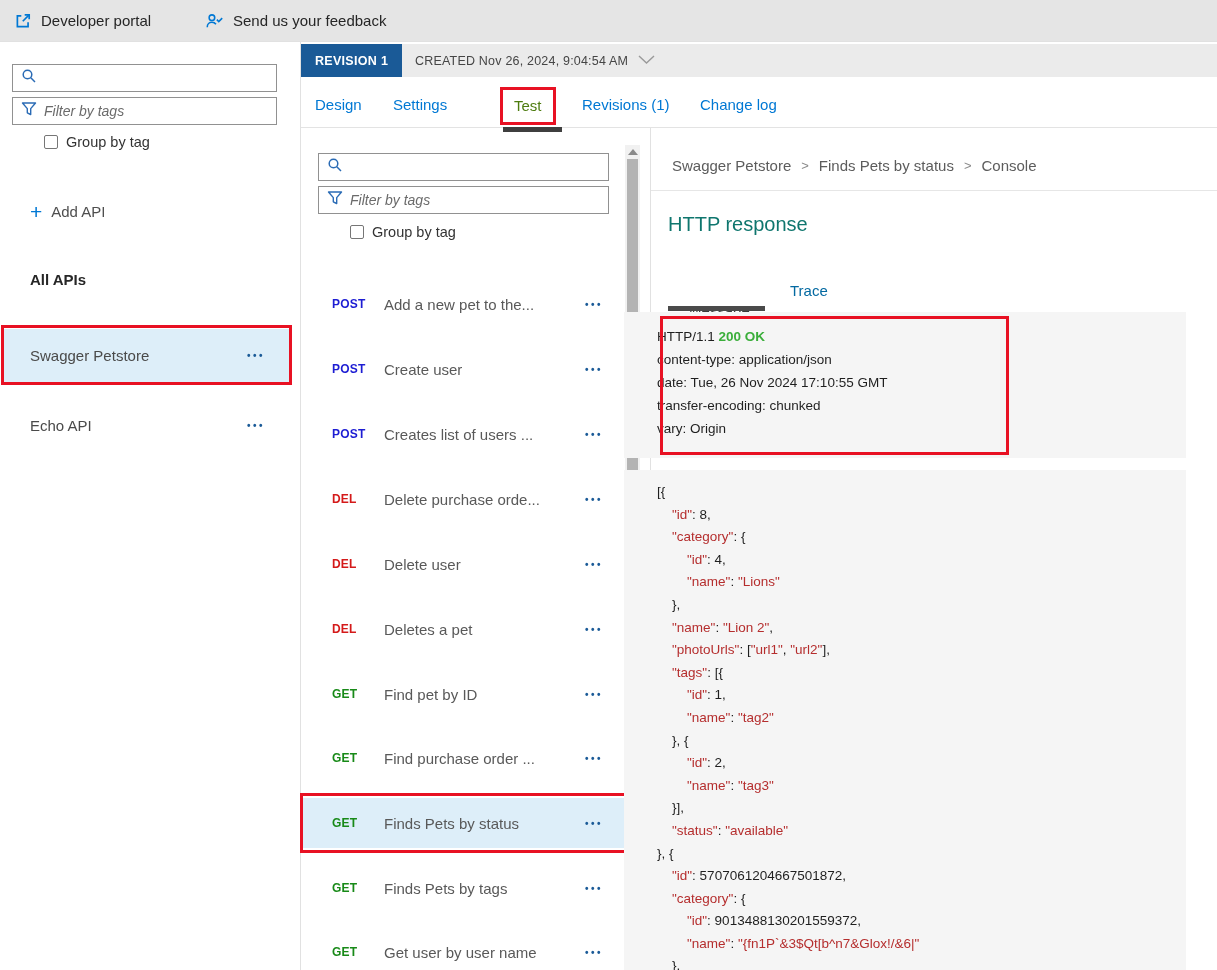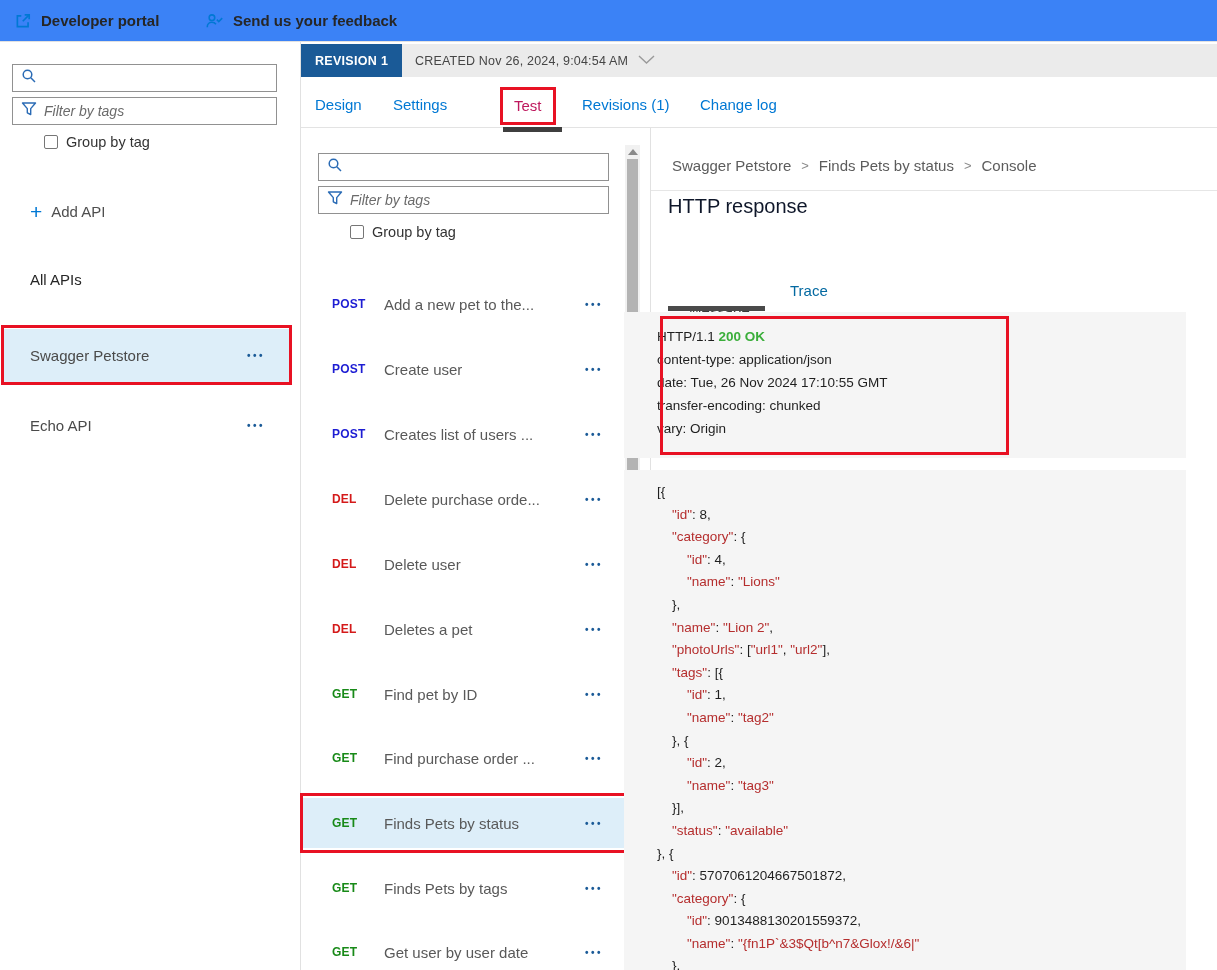--- a/index.html
+++ b/index.html
@@ -2,21 +2,21 @@
 <html><head>
 <meta charset="utf-8">
 <style>
   * { margin:0; padding:0; box-sizing:border-box; }
   html,body { width:1217px; height:970px; overflow:hidden; background:#fff;
     font-family:"Liberation Sans", sans-serif; color:#333; }
   .abs { position:absolute; }
   #stage { position:relative; width:1217px; height:970px; background:#fff; }
 
   
-  .topbar { left:0; top:0; width:1217px; height:42px; background:#3b82f6; border-bottom:1px solid #e1e1e1;font-weight:bold; }
+  .topbar { left:0; top:0; width:1217px; height:42px; background:#e5e5e5; border-bottom:1px solid #e1e1e1; }
   .toplink { position:absolute; top:0; height:41px; display:flex; align-items:center; gap:9px;
     font-size:15px; color:#262626; cursor:pointer; }
   .toplink svg { display:block; }
 
   
   .vdiv { width:1px; background:#e1e1e1; }
   .hdiv { height:1px; background:#e3e3e3; }
 
   
   .inputwrap { position:absolute; height:28px; background:#fff; border:1px solid #919191; display:flex; align-items:center; }
@@ -24,36 +24,36 @@
   .inputwrap input { flex:1; border:0; outline:0; height:24px; padding:0 6px 0 7px; font-size:14px;
     font-family:"Liberation Sans", sans-serif; color:#333; background:transparent; }
   .inputwrap input::placeholder { font-style:italic; color:#6b6b6b; opacity:1; }
 
   .checkrow { position:absolute; display:flex; align-items:center; gap:8px; font-size:14.5px; color:#333;margin-left:31px; }
   .checkbox { width:14px; height:14px; border:1px solid #767676; background:#fff; border-radius:2px; }
 
   
   .addapi { display:flex; align-items:center; gap:9px; font-size:15px; color:#4f4f4f; cursor:pointer; }
   .addapi .plus { color:#0078d4; font-size:21px; line-height:16px; font-weight:400; }
-  .sectionhead { font-size:15px; font-weight:normal; color:#262626; }
+  .sectionhead { font-size:15px; font-weight:bold; color:#262626; }
   .apirow { position:absolute; left:4px; width:287px; height:53px; display:flex; align-items:center;
     padding:0 26px 0 26px; font-size:15px; color:#4a4a4a; cursor:pointer; }
   .apirow.sel { background:#ddeef9; }
   .apirow .name { flex:1; }
   .more { color:#1a5a97; font-size:10px; letter-spacing:2.5px; font-weight:bold; cursor:pointer; }
 
   
   .revstrip { left:301px; top:44px; width:916px; height:33px; background:#ebebeb; }
   .revbadge { left:301px; top:44px; height:33px; padding:0 14px; background:#1a5a97; color:#fff;
     font-size:12.5px; font-weight:bold; display:flex; align-items:center; letter-spacing:.3px; }
   .created { left:415px; top:44px; height:33px; display:flex; align-items:center; gap:10px;
     font-size:12.5px; color:#454545; letter-spacing:.2px; }
   .tab { position:absolute; top:96px; font-size:15px; color:#0078d4; cursor:pointer; white-space:nowrap; }
   .tab.active-box { top:87px; height:38px; line-height:32px; border:3px solid #e81123; padding:0 11px;
-    color:#be185d; background:#fff; }
+    color:#4d7c0f; background:#fff; }
   .test-underline { left:503px; top:127px; width:59px; height:5px; background:#3f3f3f; }
 
   
   .oprow { position:absolute; left:301px; width:324px; height:40px; display:flex; align-items:center;
     padding-left:31px; cursor:pointer; }
   .oprow.sel { background:#ddeef9; }
   .opmethod { width:52px; font-size:12px; font-weight:bold; letter-spacing:.2px; }
   .opmethod.post { color:#1d1dd3; }
   .opmethod.del { color:#d41a1a; }
   .opmethod.get { color:#188a18; }
@@ -65,21 +65,21 @@
     border-right:5px solid transparent; border-bottom:6px solid #8a8a8a; }
   .scrollthumb { left:627px; top:159px; width:11px; height:745px; background:#b3b3b3; }
 
   
   .annot { position:absolute; border:3px solid #e81123; pointer-events:none; }
 
   
   .breadcrumb { left:672px; top:157px; display:flex; align-items:center; gap:10px; font-size:15px; color:#5c5c5c; }
   .crumb { cursor:pointer; }
   .crumbsep { color:#8a8a8a; font-size:13px; }
-  .resptitle { left:668px; top:195px; font-size:20px; color:#0f172a; }
+  .resptitle { left:668px; top:213px; font-size:20px; color:#0f766e; }
   .msgtab { position:absolute; top:282px; font-size:15px; cursor:pointer; }
   .msgtab.active { color:#3b3b3b; }
   .msgtab.inactive { color:#0369a1; }
   .msg-underline { left:668px; top:306px; width:97px; height:5px; background:#4a4a4a; }
 
   .codeblock { position:absolute; left:624px; width:562px; background:#f5f5f5;
     font-family:Liberation Sans, sans-serif; font-size:13.5px; color:#1f1f1f; }
   .headersblock { top:312px; height:146px; padding:13px 10px 0 33px; }
   .headersblock .cline { height:23px; line-height:23px; white-space:pre; }
   .bodyblock { top:470px; height:500px; padding:11px 10px 0 33px; overflow:hidden; }
@@ -241,21 +241,21 @@
     <span class="opname">Finds Pets by status</span>
     <span class="more">•••</span>
   </div>
   <div class="oprow" style="top:868px;">
     <span class="opmethod get">GET</span>
     <span class="opname">Finds Pets by tags</span>
     <span class="more">•••</span>
   </div>
   <div class="oprow" style="top:932px;">
     <span class="opmethod get">GET</span>
-    <span class="opname">Get user by user date</span>
+    <span class="opname">Get user by user name</span>
     <span class="more">•••</span>
   </div>
   <div class="annot" style="left:300px; top:793px; width:333px; height:60px;"></div>
 
   <div class="abs scrolltrack"></div>
   <div class="abs scrollarrow"></div>
   <div class="abs scrollthumb"></div>
 
   <div class="abs breadcrumb">
     <span class="crumb">Swagger Petstore</span>

